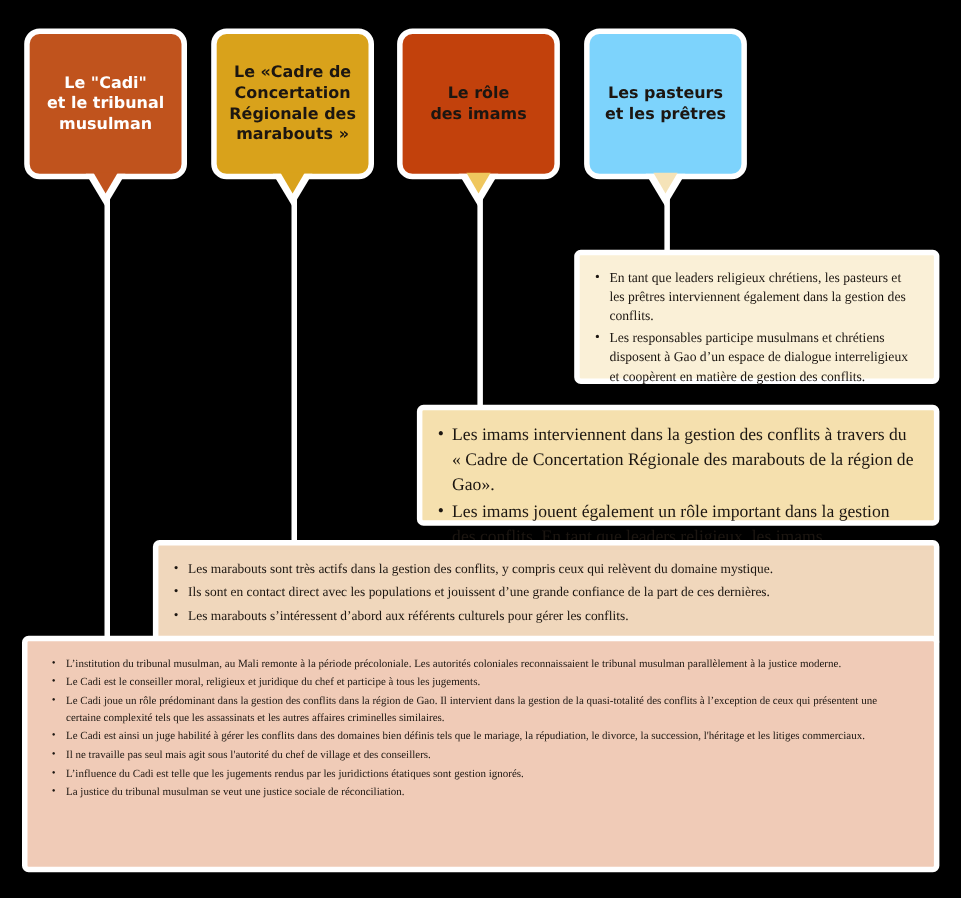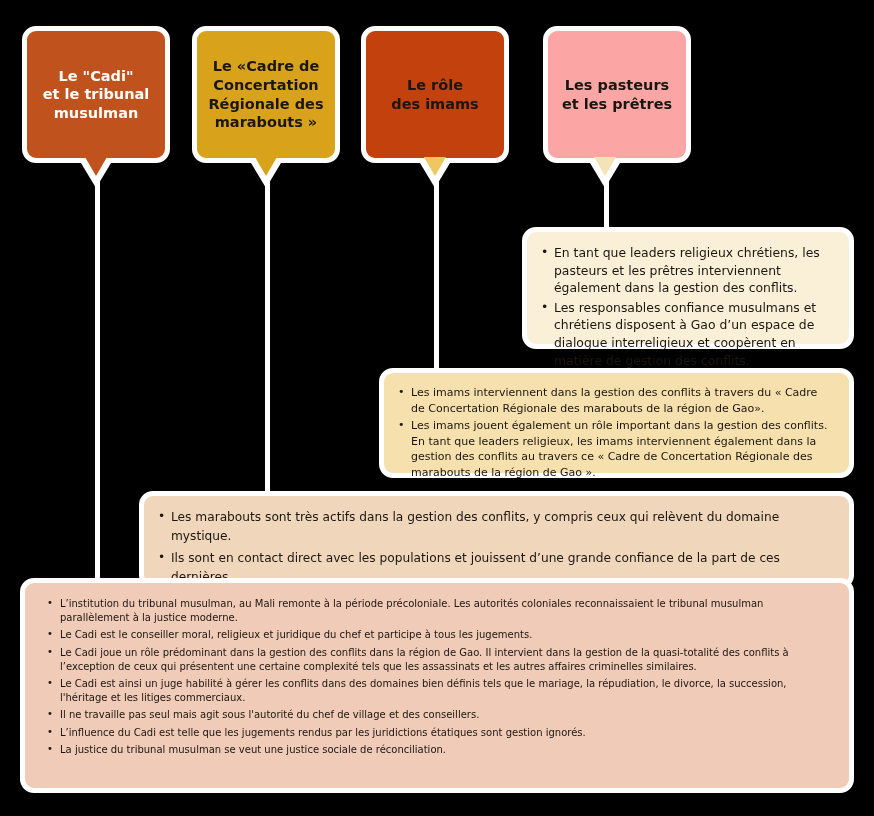--- a/index.html
+++ b/index.html
@@ -66,42 +66,43 @@
     margin-left: -11px;
     margin-top: -6px;
     border-left: 11px solid transparent;
     border-right: 11px solid transparent;
     border-top: 19px solid #ffffff;
   }
 
   
   .panel {
     position: absolute;
-    border-radius: 14px;
+    border-radius: 6px;
     border: 5px solid #ffffff;
     z-index: 2;
     padding: 12px 16px 12px 14px;
+    font-family: Liberation Serif, serif;
   }
   .panel ul { list-style: none; }
   .panel li {
     position: relative;
     padding-left: 13px;
     color: #1c1611;
     margin-bottom: 1px;
   }
   .panel li::before {
     content: "\2022";
     position: absolute;
     left: 0;
     top: -1px;
   }
 
   
   #panel-pasteurs li { font-size: 12.4px; line-height: 1.42; margin-bottom: 2px; }
-  #panel-imams   li { font-size: 11px; line-height: 1.42; margin-bottom: 2px; }
+  #panel-imams   li { font-size: 16px; line-height: 1.42; margin-bottom: 2px; }
   #panel-marabouts li { font-size: 12.2px; line-height: 1.58; margin-bottom: 2px; }
   #panel-cadi    li { font-size: 10px; line-height: 1.42; margin-bottom: 3px; }
 </style>
 </head>
 <body>
 
 <div id="stage">
 
   <div class="connector" style="left:95px; top:168px; height:418px;"></div>
   <div class="connector" style="left:265px; top:168px; height:330px;"></div>
@@ -132,32 +133,32 @@
   <div class="bubble-wrap" style="left:361px; top:26px; width:148px; height:137px;">
     <div class="bubble" style="background:#c2410c; color:#1c1611;">
       <span class="bubble-label">Le rôle
 des imams</span>
     </div>
     <div class="ptr-outer"></div>
     <div class="ptr-inner" style="border-top-color:#EFC75E;"></div>
   </div>
 
   <div class="bubble-wrap" style="left:531px; top:26px; width:148px; height:137px;">
-    <div class="bubble" style="background:#fca5a5; color:#1c1611;margin-left:12px;">
+    <div class="bubble" style="background:#7dd3fc; color:#1c1611;">
       <span class="bubble-label">Les pasteurs
 et les prêtres</span>
     </div>
     <div class="ptr-outer"></div>
     <div class="ptr-inner" style="border-top-color:#F5E3B8;"></div>
   </div>
 
   <div class="panel" id="panel-pasteurs" style="left:522px; top:227px; width:332px; height:122px; background:#FAF0D7;">
     <ul>
       <li>En tant que leaders religieux chrétiens, les pasteurs et les prêtres interviennent également dans la gestion des conflits.</li>
-      <li>Les responsables confiance musulmans et chrétiens disposent à Gao d’un espace de dialogue interreligieux et coopèrent en matière de gestion des conflits.</li>
+      <li>Les responsables participe musulmans et chrétiens disposent à Gao d’un espace de dialogue interreligieux et coopèrent en matière de gestion des conflits.</li>
     </ul>
   </div>
 
   <div class="panel" id="panel-imams" style="left:379px; top:368px; width:475px; height:110px; background:#F5E0AE;">
     <ul>
       <li>Les imams interviennent dans la gestion des conflits à travers du « Cadre de Concertation Régionale des marabouts de la région de Gao».</li>
       <li>Les imams jouent également un rôle important dans la gestion des conflits. En tant que leaders religieux, les imams interviennent également dans la gestion des conflits au travers ce « Cadre de Concertation Régionale des marabouts de la région de Gao ».</li>
     </ul>
   </div>
 

